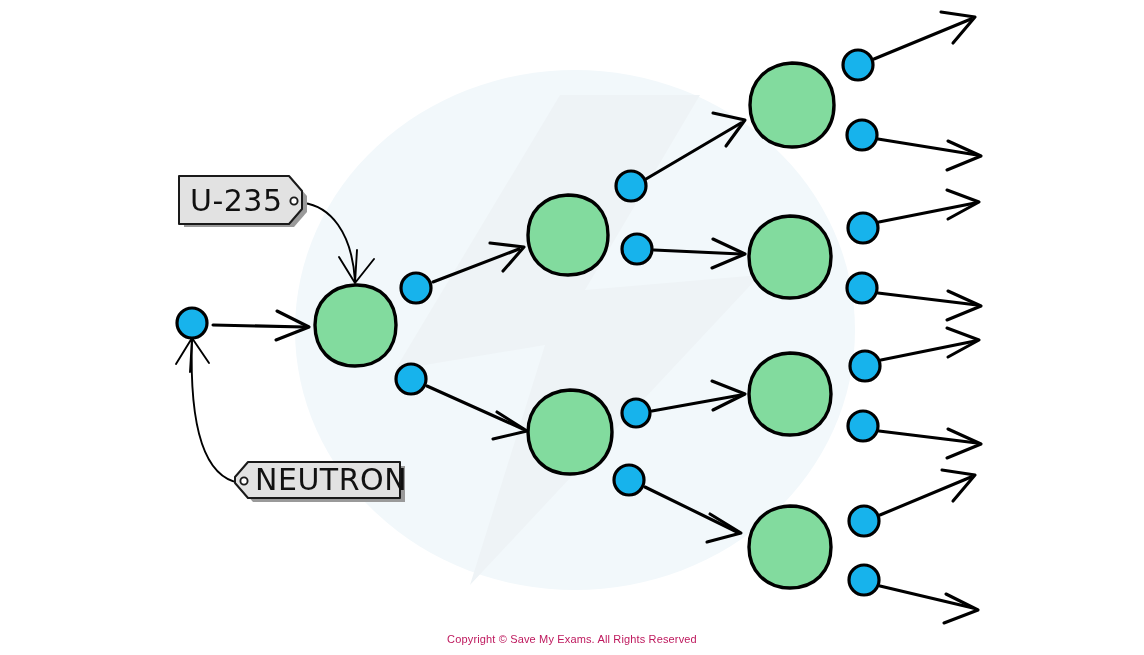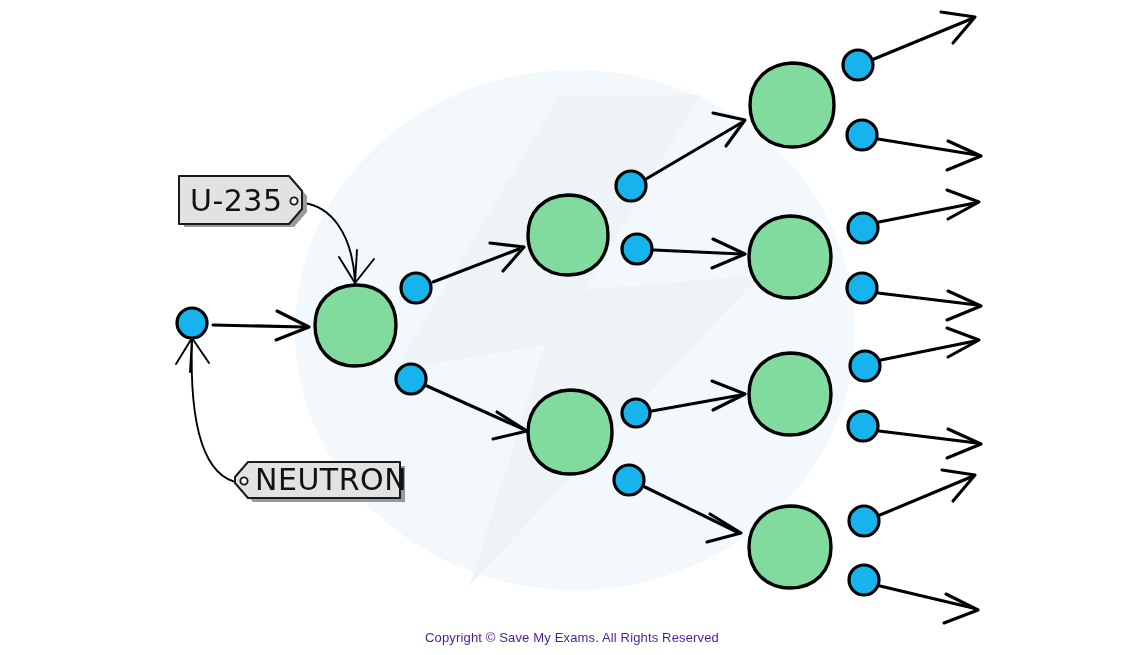--- a/index.html
+++ b/index.html
@@ -89,22 +89,22 @@
   .watermark-blob {
     fill: #f2f8fb;
   }
   .copyright {
     position: absolute;
     left: 0;
     right: 0;
     bottom: 10px;
     text-align: center;
     font-family: "Liberation Sans", sans-serif;
-    font-size: 13px;
-    color: #4c1d95;
+    font-size: 11px;
+    color: #be185d;
     letter-spacing: 0.15px;
     user-select: none;
   }
 </style>
 </head>
 <body>
 
 <div id="stage">
 
   <svg id="diagram-svg" viewBox="0 0 1144 655" xmlns="http://www.w3.org/2000/svg">

